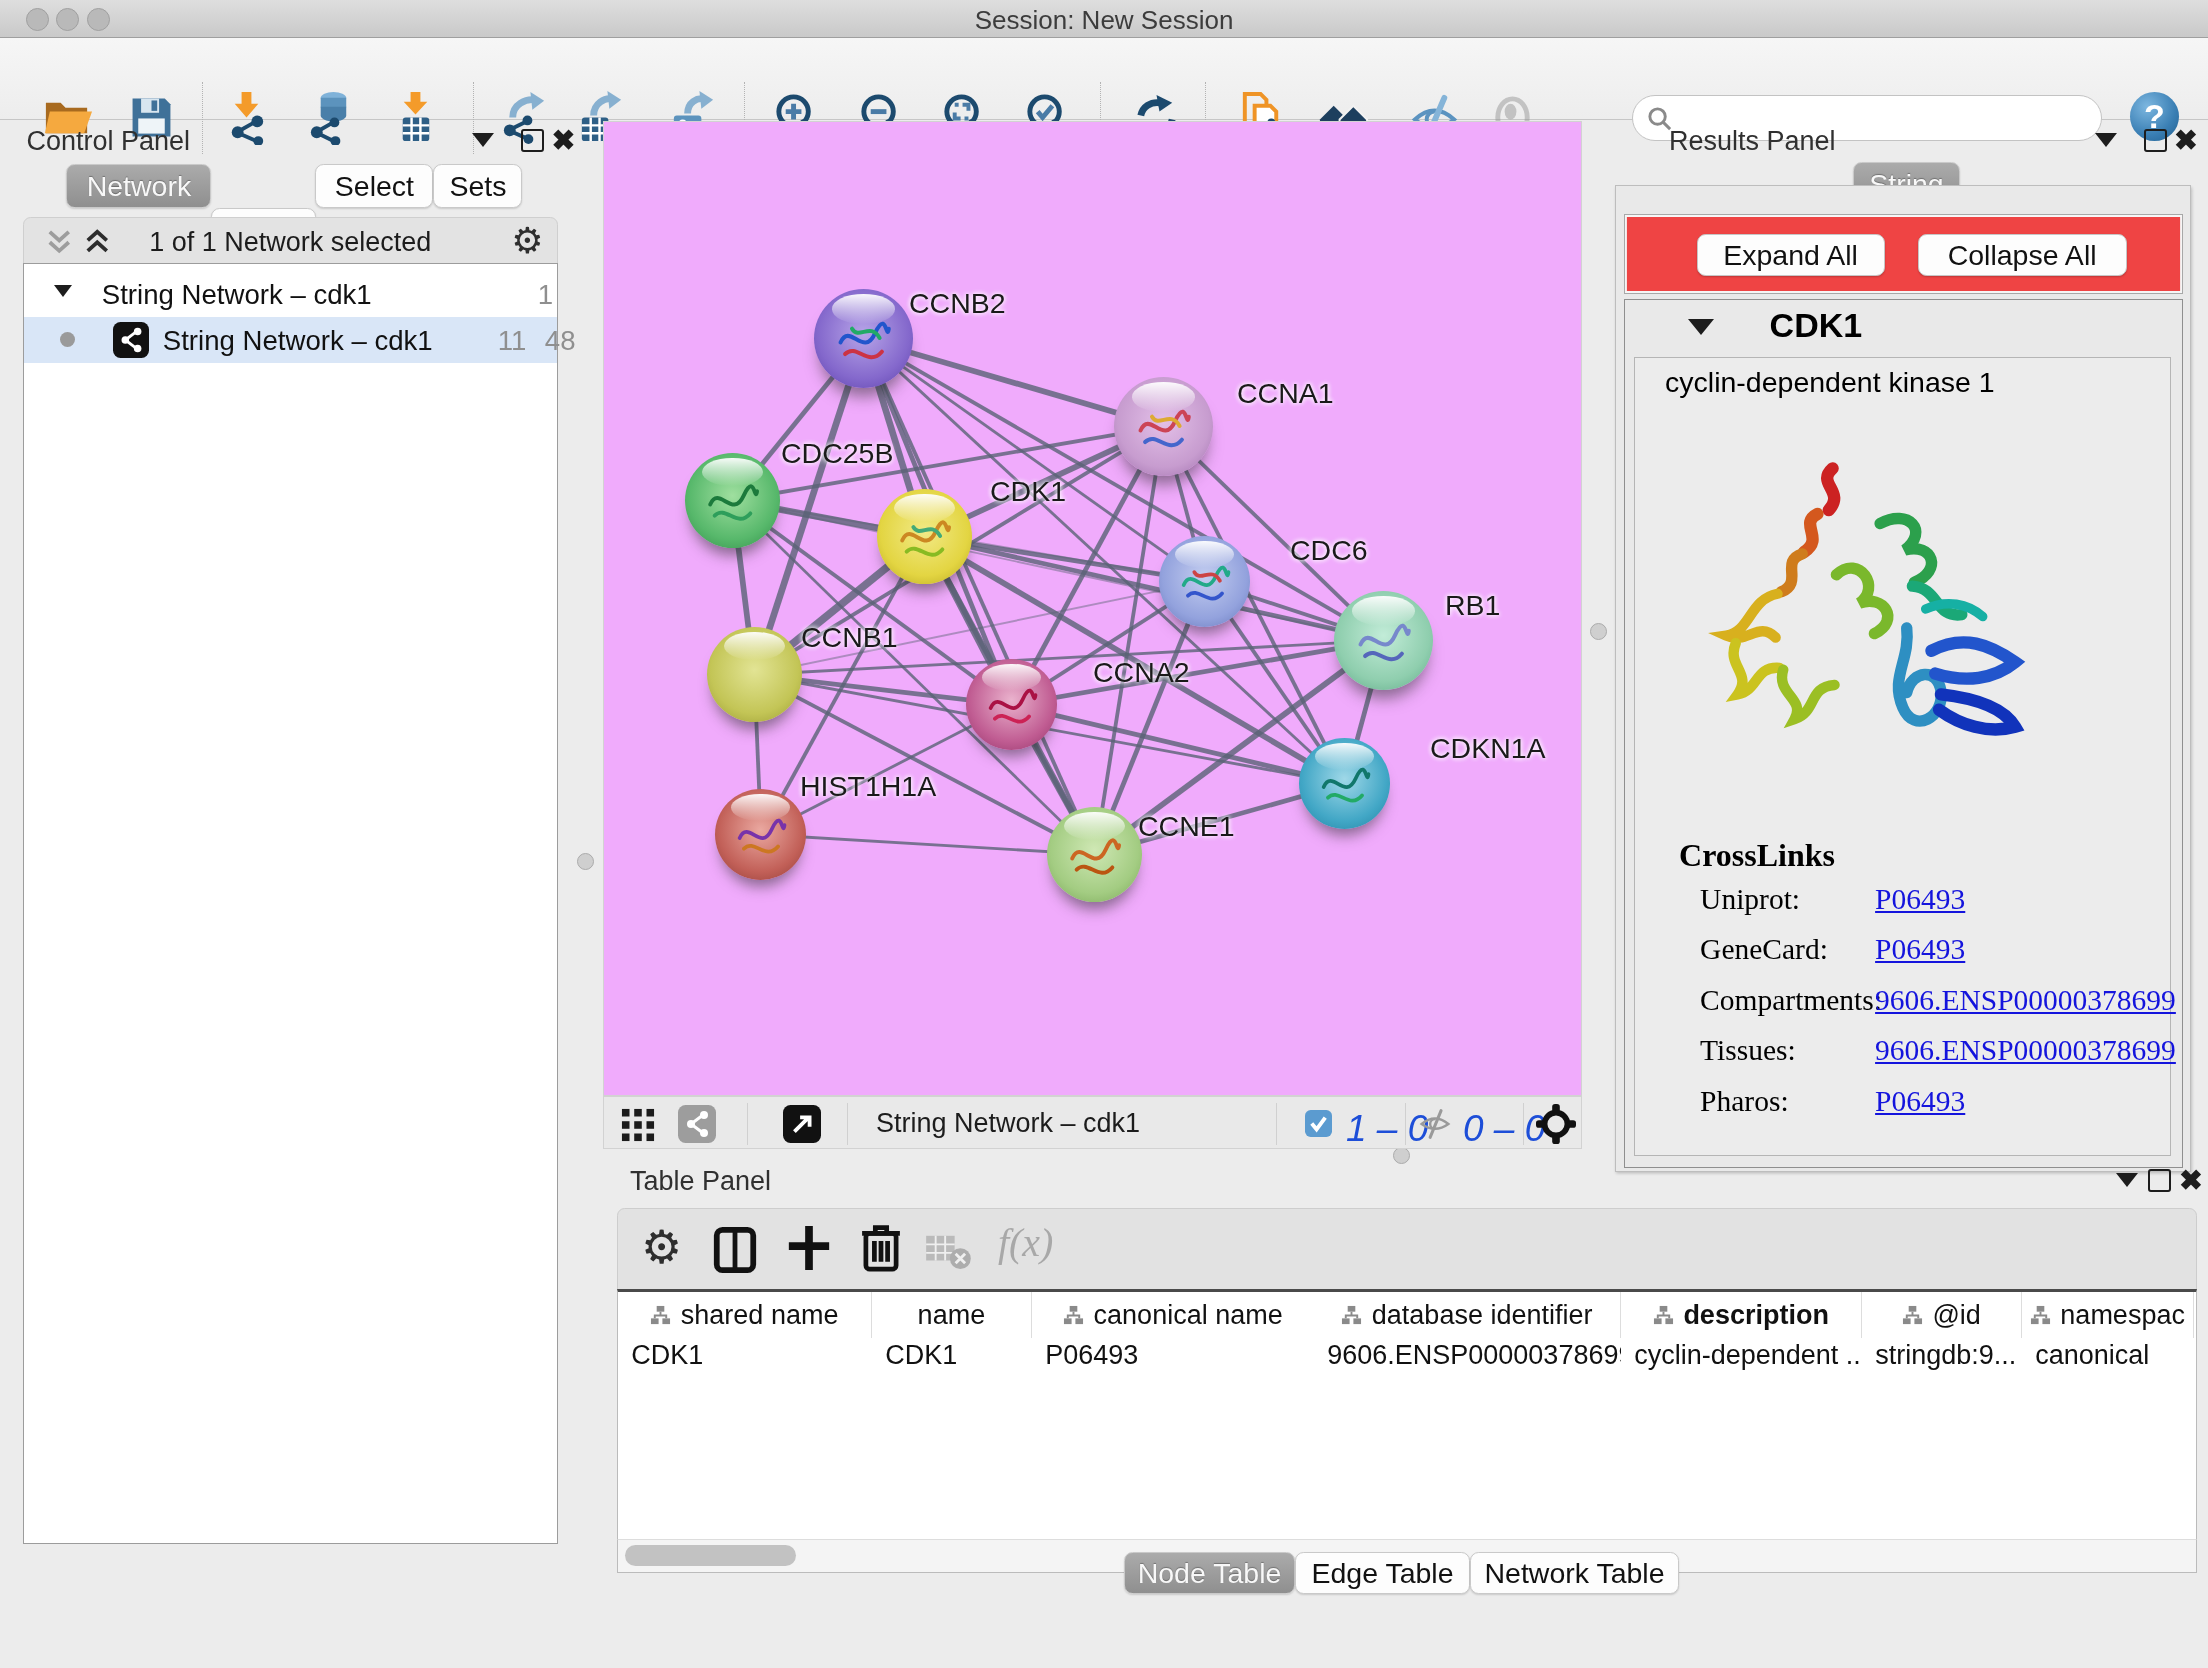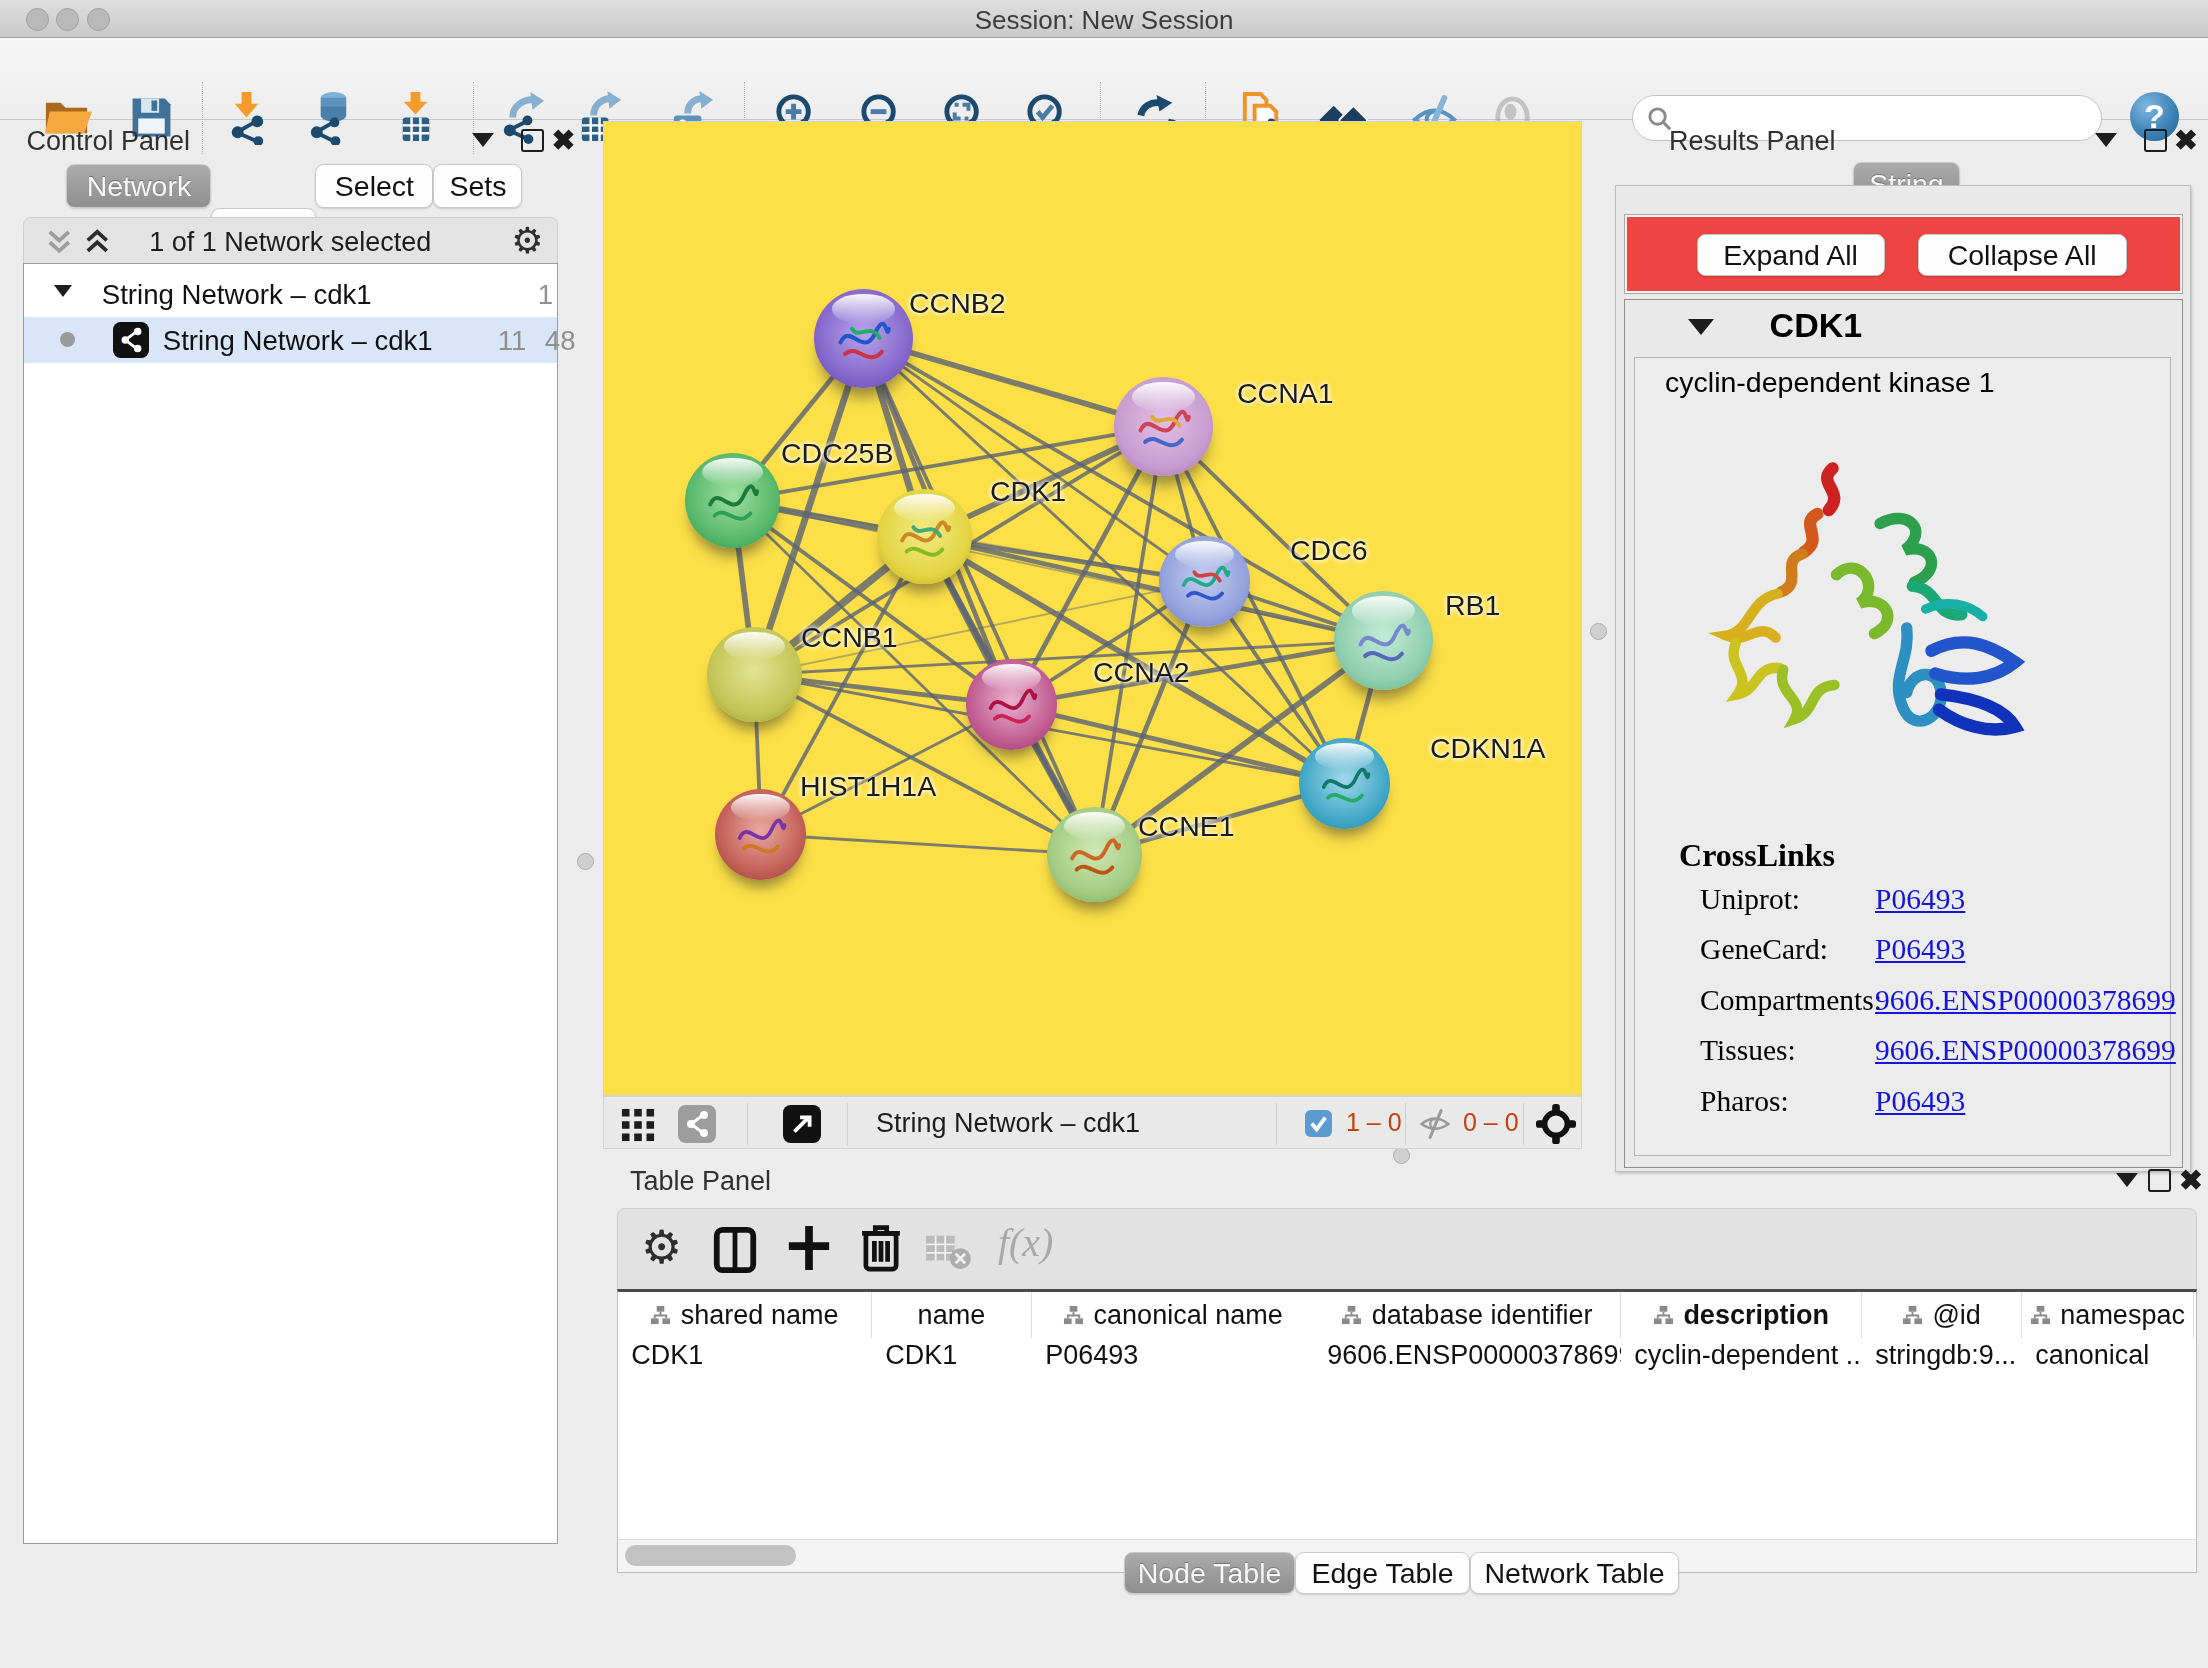--- a/index.html
+++ b/index.html
@@ -43,34 +43,34 @@
   #cp-tabs .seg-tab{top:0;}
   #cp-toolrow{position:absolute;left:11.4px;top:95px;width:533px;height:46px;
     background:#e3e3e3;border:1px solid #cfcfcf;border-radius:7.6px 7.6px 0 0;}
   #cp-status{position:absolute;left:0;top:8.6px;width:100%;text-align:center;font-size:27px;color:#1c1c1c;}
   #network-tree{position:absolute;left:11.4px;top:141px;width:533px;height:1279px;
     background:#fff;border:1.9px solid #9c9c9c;}
   .tree-row{position:absolute;left:0;width:100%;height:46px;font-size:27.6px;color:#111;}
   .tree-row.sel{background:#d9e6f7;}
   .share-badge{position:absolute;width:36px;height:36px;border-radius:7.6px;background:#111;}
   
-  #canvas{position:absolute;left:603px;top:121px;width:979px;height:975px;background:#fde047;
+  #canvas{position:absolute;left:603px;top:121px;width:979px;height:975px;background:#f0abfc;
     border:1px solid #d2d2d2;box-sizing:border-box;}
   .node{position:absolute;border-radius:50%;}
   .node::before{content:"";position:absolute;left:18%;right:18%;top:5%;height:30%;
     border-radius:50%;background:linear-gradient(rgba(255,255,255,.95),rgba(255,255,255,0));}
   .node-label{position:absolute;font-size:28.5px;color:#1a1a1a;white-space:nowrap;
     text-shadow:0 0 4.8px #fff,0 0 4.8px #fff;}
   .splitter-dot{position:absolute;width:15px;height:15px;border-radius:50%;
     background:#cfcfcf;border:1px solid #ababab;}
   
   #navbar{position:absolute;left:603px;top:1096px;width:979px;height:53px;
     background:#e9e9e9;border:1px solid #d2d2d2;box-sizing:border-box;}
   #navbar .vsep{position:absolute;top:5.7px;height:42px;border-left:1.9px solid #d0d0d0;}
-  .nav-count{position:absolute;top:11.4px;font-size:25px;color:#c2410c;}
+  .nav-count{position:absolute;top:11.4px;font-size:37px;color:#1d4ed8;font-style:italic;}
   #nav-title{position:absolute;left:272px;top:11.4px;font-size:27px;color:#1c1c1c;}
   
   #results-panel{position:absolute;left:1615px;top:122px;width:590px;height:1027px;}
   #rp-outer{position:absolute;left:0;top:63px;width:574px;height:985px;background:#e9e9e9;
     border:1px solid #bdbdbd;box-shadow:1px 1.9px 2.9px rgba(0,0,0,.2);}
   #rp-expand-box{position:absolute;left:7.6px;top:28px;width:557px;height:78px;
     background:#ef4444;border:1.9px solid #a8a8a8;box-shadow:inset 0 0 0 1.9px #f6f6f6;}
   .rp-btn{position:absolute;top:19px;height:40px;background:#fdfdfd;border:1px solid #c6c6c6;
     border-radius:8.6px;font-size:28.5px;color:#111;display:flex;align-items:center;
     justify-content:center;box-shadow:0 1px 1.9px rgba(0,0,0,.2);}

